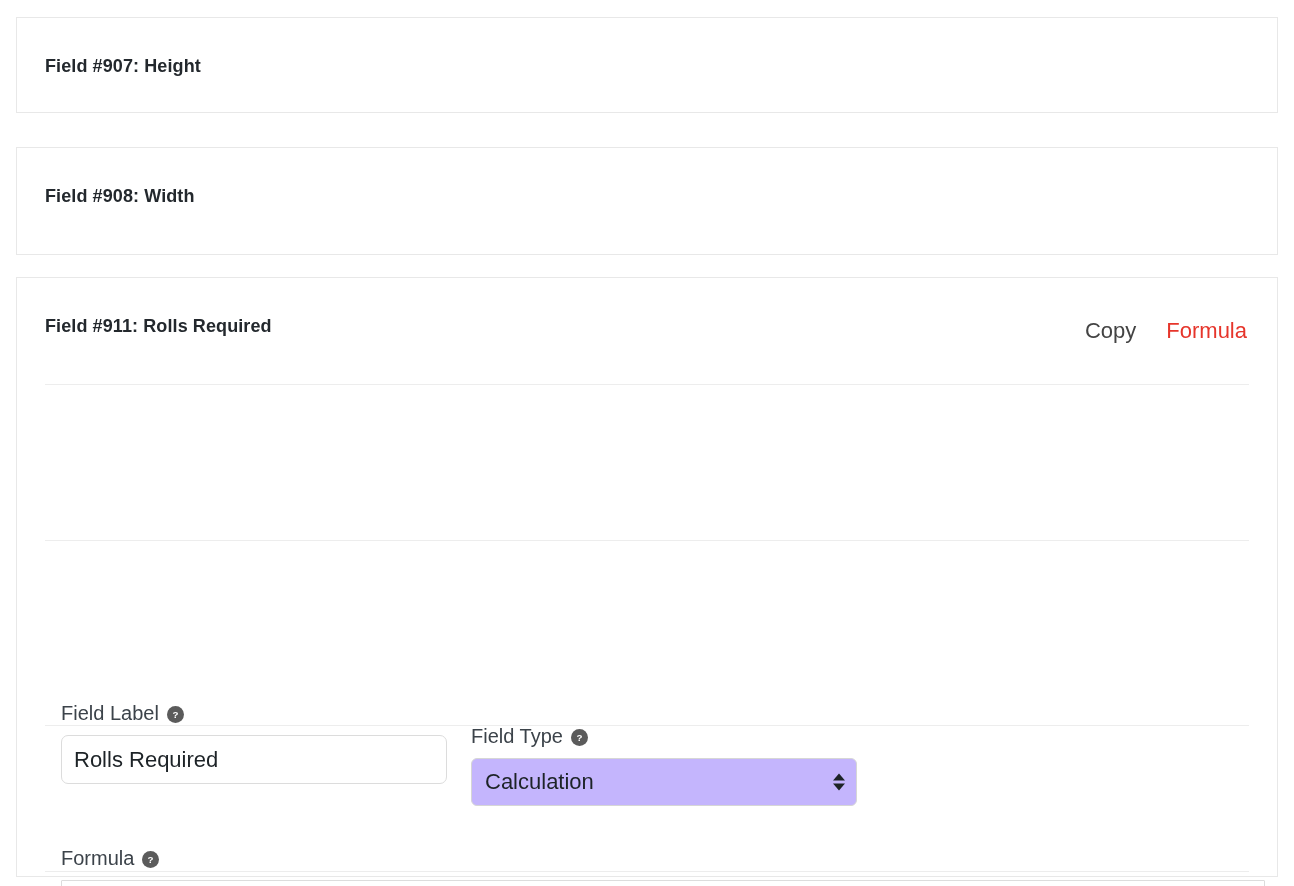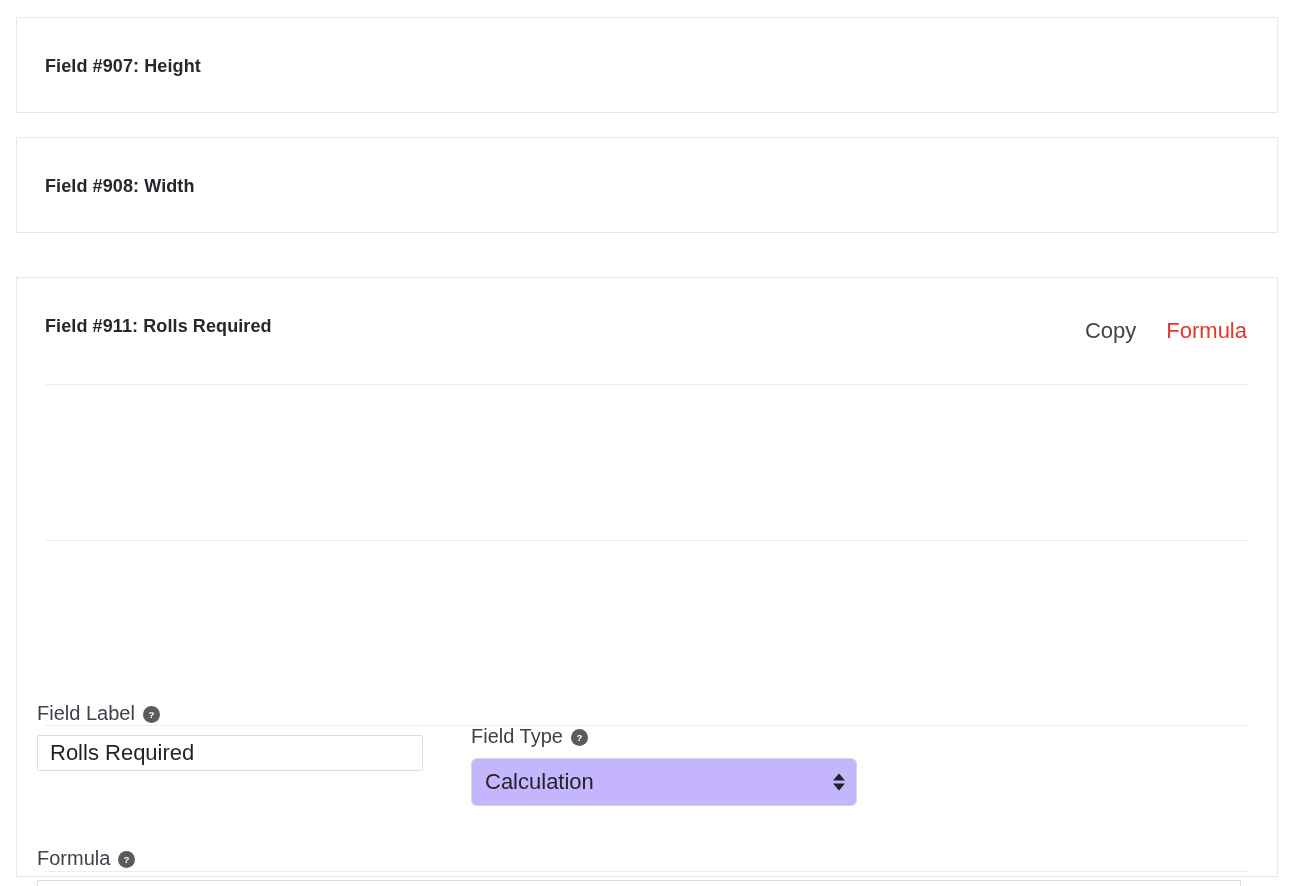--- a/index.html
+++ b/index.html
@@ -25,21 +25,21 @@
   
   .card {
     position: absolute;
     left: 16px;
     width: 1262px;
     background: #ffffff;
     border: 1px solid #e8e8e8;
     box-sizing: border-box;
   }
   .card-collapsed-1 { top: 17px;  height: 96px; }
-  .card-collapsed-2 { top: 137px; height: 96px; }
+  .card-collapsed-2 { top: 147px; height: 108px; }
   .card-open       { top: 277px; height: 600px; }
 
   .card-title {
     position: absolute;
     left: 28px;
     font-size: 18px;
     font-weight: bold;
     color: #23282d;
     letter-spacing: 0.1px;
     white-space: nowrap;
@@ -75,21 +75,21 @@
     background: #ededed;
   }
   .div-1 { top: 106px; }
   .div-2 { top: 262px; }
   .div-3 { top: 447px; }
   .div-4 { top: 593px; }
 
   
   .row {
     position: absolute;
-    left: 20px;
+    left: 44px;
   }
 
   .field-label {
     display: flex;
     align-items: center;
     gap: 8px;
     font-size: 20px;
     color: #3c434a;
     line-height: 1;
     white-space: nowrap;
@@ -110,23 +110,23 @@
     line-height: 1;
     cursor: pointer;
     flex: 0 0 auto;
     position: relative;
     top: 1px;
   }
   .help-icon svg { display: block; }
 
   .text-input {
     box-sizing: border-box;
-    height: 36px;
+    height: 49px;
     border: 1px solid #dcdcdc;
-    border-radius: 2px;
+    border-radius: 7px;
     background: #ffffff;
     font-family: "Liberation Sans", sans-serif;
     font-size: 22px;
     color: #1d2327;
     padding: 0 12px;
     outline: none;
     display: flex;
     align-items: center;
   }
 

